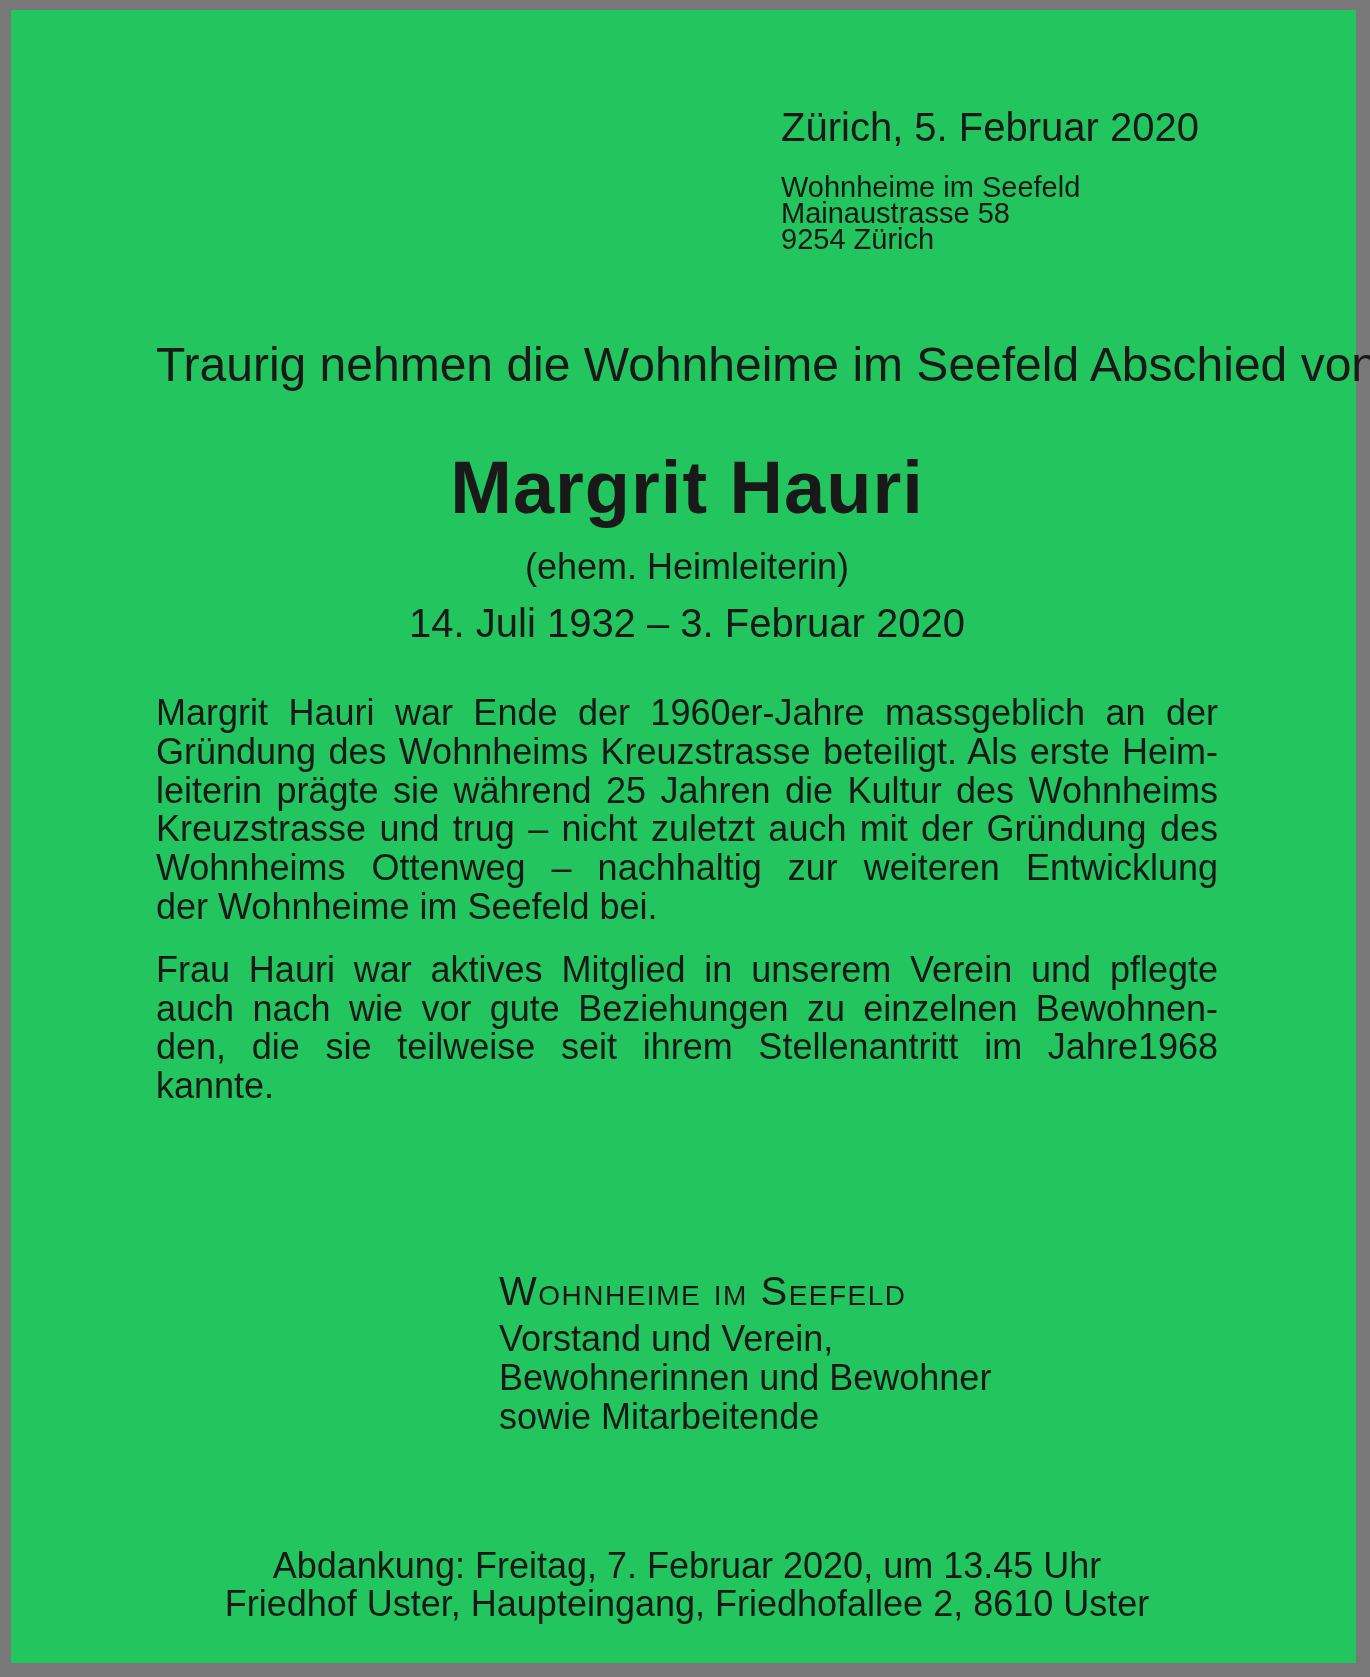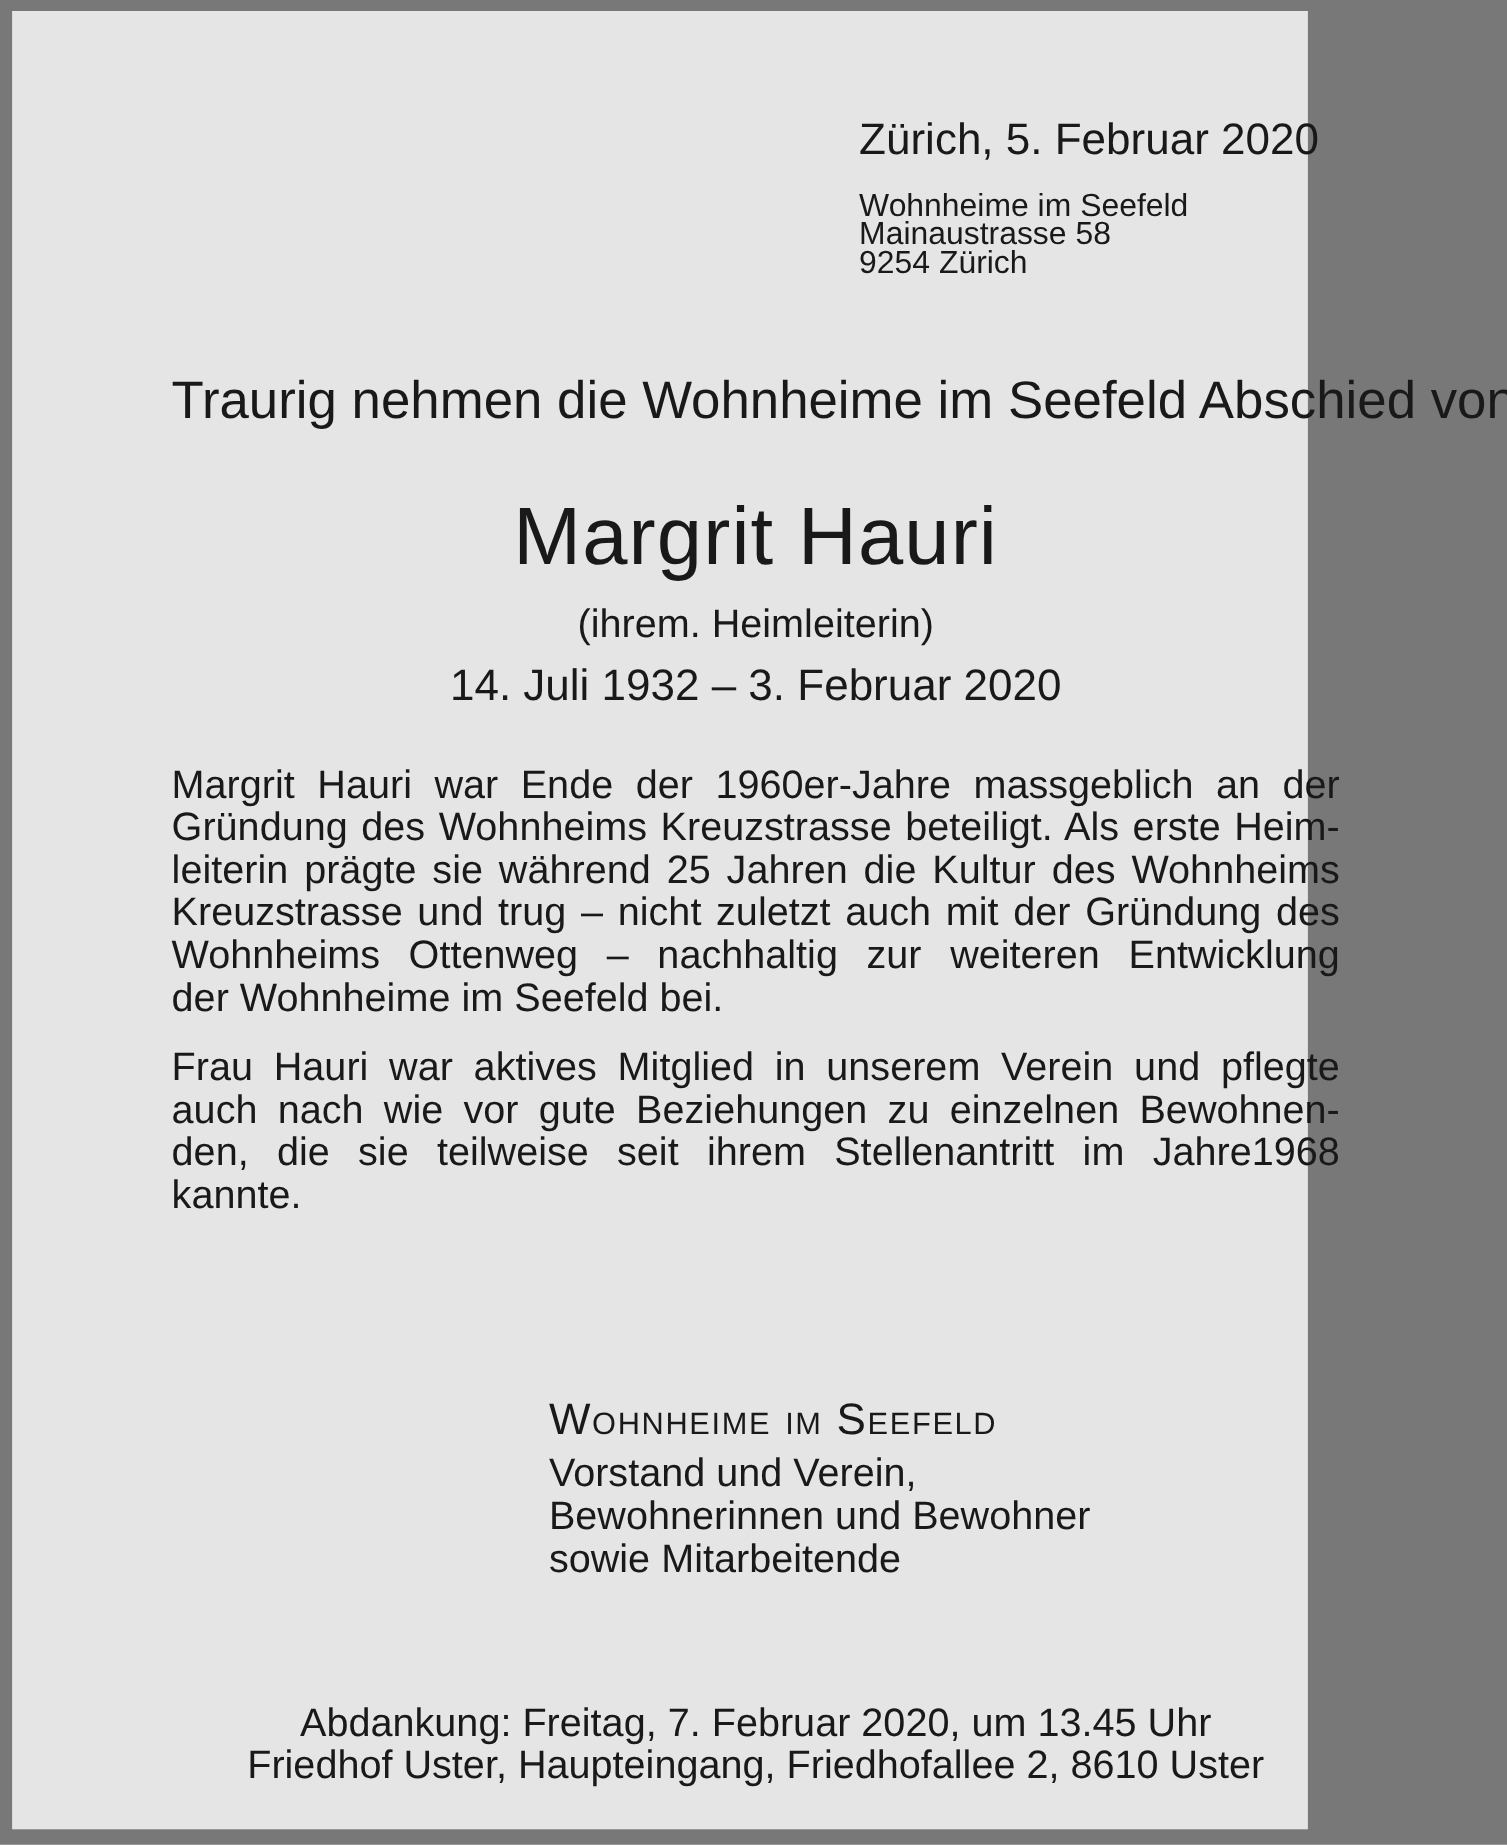--- a/index.html
+++ b/index.html
@@ -6,40 +6,40 @@
   body {
     width:1370px; height:1677px;
     background:#787878;
     position:relative;
     font-family:"Liberation Sans", sans-serif;
     color:#191919;
     overflow:hidden;
   }
   .sheet {
     position:absolute; left:11px; top:10px;
-    width:1178px; height:1653px;
-    background:#e5e5e5;
+    width:1345px; height:1653px;
+    background:#22c55e;
   }
   
   .dateline {
     position:absolute; left:770px; top:95px;
     font-size:40px; line-height:44px; white-space:nowrap;
   }
   .sender {
     position:absolute; left:770px; top:164px;
     font-size:29px; line-height:26px; white-space:nowrap;
   }
   
   .intro {
     position:absolute; left:145px; top:327px;
     font-size:48px; white-space:nowrap;
   }
   
   .centered { position:absolute; left:145px; width:1062px; text-align:center; }
-  .name   { top:435px; font-size:74px; font-weight:400; letter-spacing:1px; }
+  .name   { top:435px; font-size:74px; font-weight:700; letter-spacing:1px; }
   .role   { top:536px; font-size:36px; }
   .dates  { top:591px; font-size:40px; }
   
   .bodytext {
     position:absolute; left:145px; top:684px; width:1062px;
     font-size:36px; line-height:38.8px;
   }
   .par { margin:0 0 24px 0; }
   .line { text-align:justify; text-align-last:justify; }
   .par .line:last-child { text-align:justify; text-align-last:left; }
@@ -66,21 +66,21 @@
 
   <div class="sender">
     <div>Wohnheime im Seefeld</div>
     <div>Mainaustrasse 58</div>
     <div>9254 Zürich</div>
   </div>
 
   <div class="intro">Traurig nehmen die Wohnheime im Seefeld Abschied von</div>
 
   <div class="centered name">Margrit Hauri</div>
-  <div class="centered role">(ihrem. Heimleiterin)</div>
+  <div class="centered role">(ehem. Heimleiterin)</div>
   <div class="centered dates">14. Juli 1932 – 3. Februar 2020</div>
 
   <div class="bodytext">
     <div class="par">
       <div class="line">Margrit Hauri war Ende der 1960er-Jahre massgeblich an der</div>
       <div class="line">Gründung des Wohnheims Kreuzstrasse beteiligt. Als erste Heim-</div>
       <div class="line">leiterin prägte sie während 25 Jahren die Kultur des Wohnheims</div>
       <div class="line">Kreuzstrasse und trug – nicht zuletzt auch mit der Gründung des</div>
       <div class="line">Wohnheims Ottenweg – nachhaltig zur weiteren Entwicklung</div>
       <div class="line">der Wohnheime im Seefeld bei.</div>

